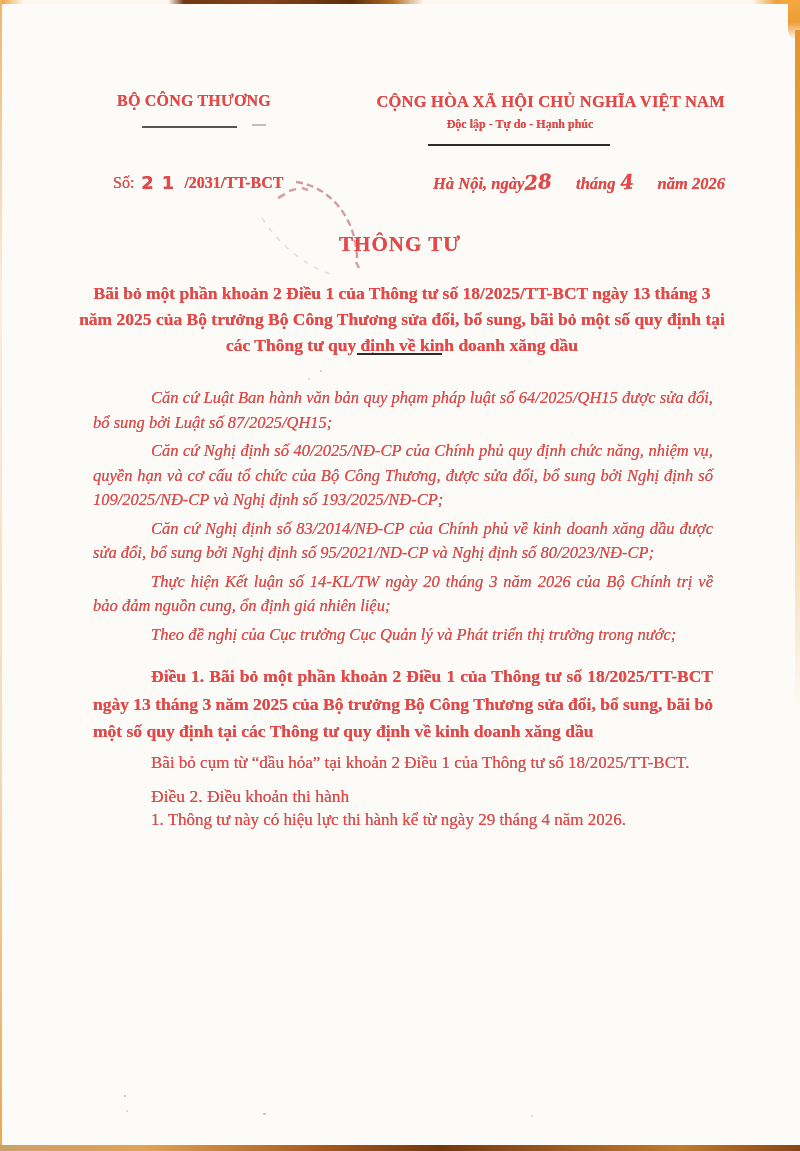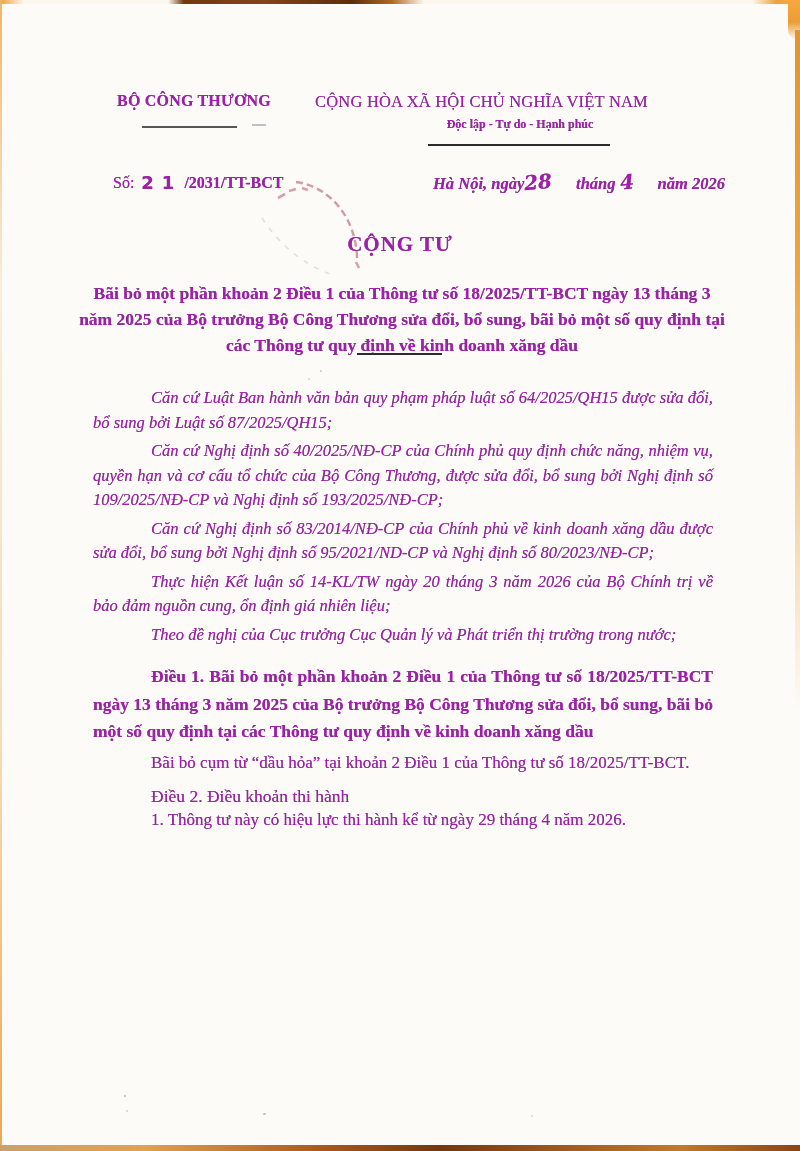--- a/index.html
+++ b/index.html
@@ -1,42 +1,42 @@
 <!DOCTYPE html>
 <html><head>
 <meta charset="utf-8">
 <style>
   html,body{margin:0;padding:0;background:#e7e7e7;}
   .paper{
     position:relative;width:800px;height:1151px;margin:0 auto;
     background:#fcfbf7;overflow:hidden;
     font-family:"Liberation Serif","DejaVu Serif",serif;
-    color:#a21caf;
+    color:#ef4444;
   }
   .paper *{box-sizing:border-box;}
   .txt{text-shadow:0 0 .5px rgba(20,20,20,.55);}
   
   .edge-top{position:absolute;left:0;top:0;width:800px;height:4px;
     background:linear-gradient(90deg,#ee9e3b 0%,#fdf8ef 3%,#fdf8ef 21%,#713811 23%,#84431a 33%,#5f2d0c 44%,#b06a24 49%,#fdf8ef 53%,#fdf8ef 94%,#f0a23c 97%,#f6ad49 100%);}
   .edge-top-right{position:absolute;right:0;top:0;width:12px;height:40px;
     background:linear-gradient(180deg,#f6a93f 0%,#ec9c35 55%,rgba(236,156,53,0) 100%);
     border-bottom-left-radius:10px;}
   .edge-right{position:absolute;right:0;top:30px;width:5px;height:680px;
     background:linear-gradient(180deg,#e2952f 0%,#eca53f 35%,rgba(236,165,63,.45) 70%,rgba(236,165,63,0) 100%);}
   .edge-left{position:absolute;left:0;top:0;width:2px;height:1151px;
     background:linear-gradient(180deg,#f0b469 0%,rgba(240,180,105,.2) 25%,rgba(240,180,105,.45) 65%,#eaa74f 100%);}
   .edge-bottom{position:absolute;left:0;bottom:0;width:800px;height:6px;
     background:linear-gradient(90deg,#caa06b 0%,#e0a254 18%,#a85a1d 40%,#713811 55%,#9c5a20 70%,#c07a2a 85%,#8a4517 100%);}
   
   .agency{position:absolute;left:108px;top:92px;width:172px;text-align:center;
     font-weight:bold;font-size:16px;letter-spacing:.2px;}
   .agency-rule{position:absolute;left:142px;top:126px;width:95px;height:2px;background:#3a3a3a;opacity:.85;}
   .agency-rule-mark{position:absolute;left:252px;top:124px;width:14px;height:2px;background:#9a9a9a;opacity:.6;}
-  .motto1{position:absolute;left:315px;top:92px;width:410px;text-align:left;
-    font-weight:normal;font-size:16.5px;letter-spacing:.2px;}
+  .motto1{position:absolute;left:315px;top:92px;width:410px;text-align:right;
+    font-weight:bold;font-size:16.5px;letter-spacing:.2px;}
   .motto2{position:absolute;left:315px;top:117px;width:410px;text-align:center;
     font-weight:bold;font-size:12px;}
   .motto-rule{position:absolute;left:428px;top:144px;width:182px;height:2px;background:#2c2c2c;}
   .doc-number{position:absolute;left:113px;top:171px;font-size:16px;white-space:nowrap;}
   .doc-number .num{display:inline-block;font-family:"DejaVu Sans","Liberation Sans",sans-serif;
     font-weight:bold;font-size:18px;letter-spacing:8px;margin:0 2px 0 7px;transform:translateY(1px);}
   .doc-number .suffix{font-weight:bold;font-size:16px;}
   .place-date{position:absolute;left:433px;top:170px;font-style:italic;font-weight:bold;
     font-size:16.5px;white-space:nowrap;}
   .hand{display:inline-block;font-family:"DejaVu Serif",serif;font-weight:bold;font-style:italic;
@@ -89,21 +89,21 @@
   </div>
 
   <div class="stamp">
     <svg width="135" height="110" viewBox="0 0 135 110">
       <path d="M 40 6 C 72 10, 100 40, 101 82" fill="none" stroke="#b5485f" stroke-width="2.4" stroke-dasharray="7 4" opacity="0.55"></path>
       <path d="M 22 22 l 7 -4 M 33 15 l 7 -2 M 46 12 l 6 2 M 100 86 l 3 6" stroke="#b5485f" stroke-width="2.6" opacity="0.5" fill="none"></path>
       <path d="M 6 42 Q 32 82 74 98" fill="none" stroke="#9a9a9a" stroke-width="1.6" stroke-dasharray="5 7" opacity="0.28"></path>
     </svg>
   </div>
 
-  <div class="doc-type txt">CỘNG TƯ</div>
+  <div class="doc-type txt">THÔNG TƯ</div>
   <div class="subject txt">Bãi bỏ một phần khoản 2 Điều 1 của Thông tư số 18/2025/TT-BCT ngày 13 tháng 3 năm 2025 của Bộ trưởng Bộ Công Thương sửa đổi, bổ sung, bãi bỏ một số quy định tại các Thông tư quy định về kinh doanh xăng dầu</div>
   <div class="title-rule"></div>
 
   <div class="body">
     <p class="pre txt">Căn cứ Luật Ban hành văn bản quy phạm pháp luật số 64/2025/QH15 được sửa đổi, bổ sung bởi Luật số 87/2025/QH15;</p>
     <p class="pre txt">Căn cứ Nghị định số 40/2025/NĐ-CP của Chính phủ quy định chức năng, nhiệm vụ, quyền hạn và cơ cấu tổ chức của Bộ Công Thương, được sửa đổi, bổ sung bởi Nghị định số 109/2025/NĐ-CP và Nghị định số 193/2025/NĐ-CP;</p>
     <p class="pre txt">Căn cứ Nghị định số 83/2014/NĐ-CP của Chính phủ về kinh doanh xăng dầu được sửa đổi, bổ sung bởi Nghị định số 95/2021/ND-CP và Nghị định số 80/2023/NĐ-CP;</p>
     <p class="pre txt">Thực hiện Kết luận số 14-KL/TW ngày 20 tháng 3 năm 2026 của Bộ Chính trị về bảo đảm nguồn cung, ổn định giá nhiên liệu;</p>
     <p class="pre txt">Theo đề nghị của Cục trưởng Cục Quản lý và Phát triển thị trường trong nước;</p>
 

